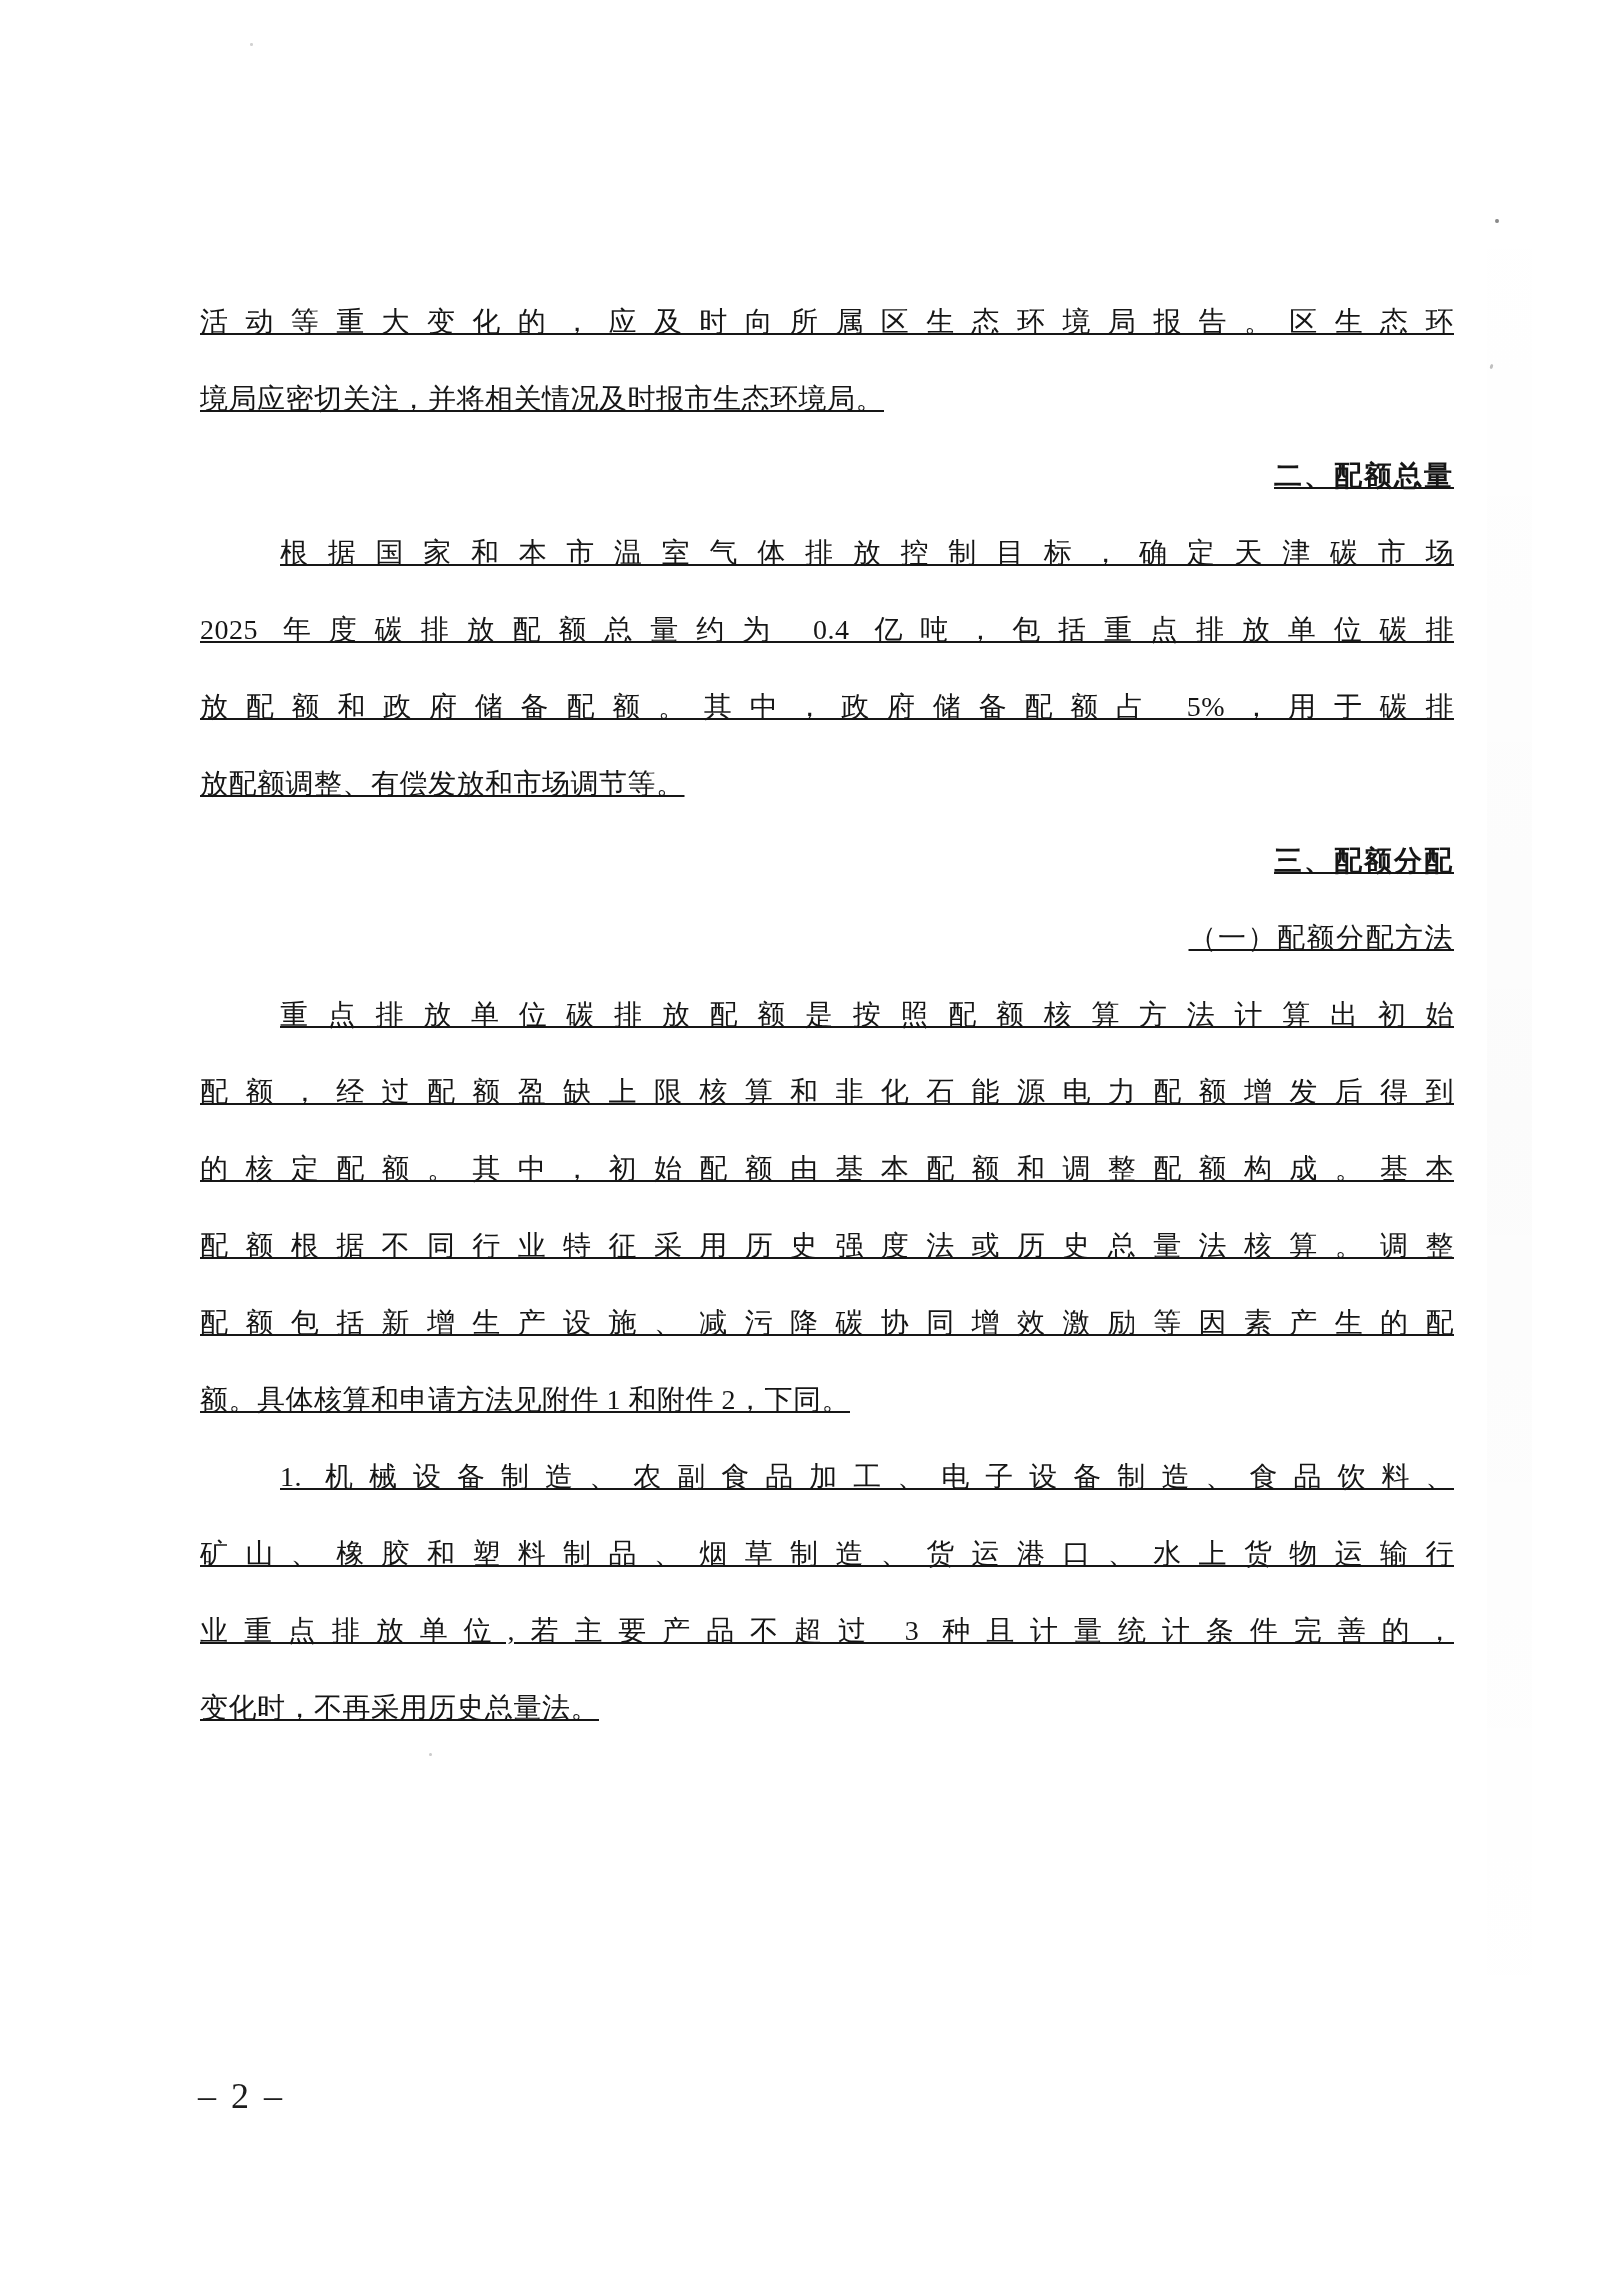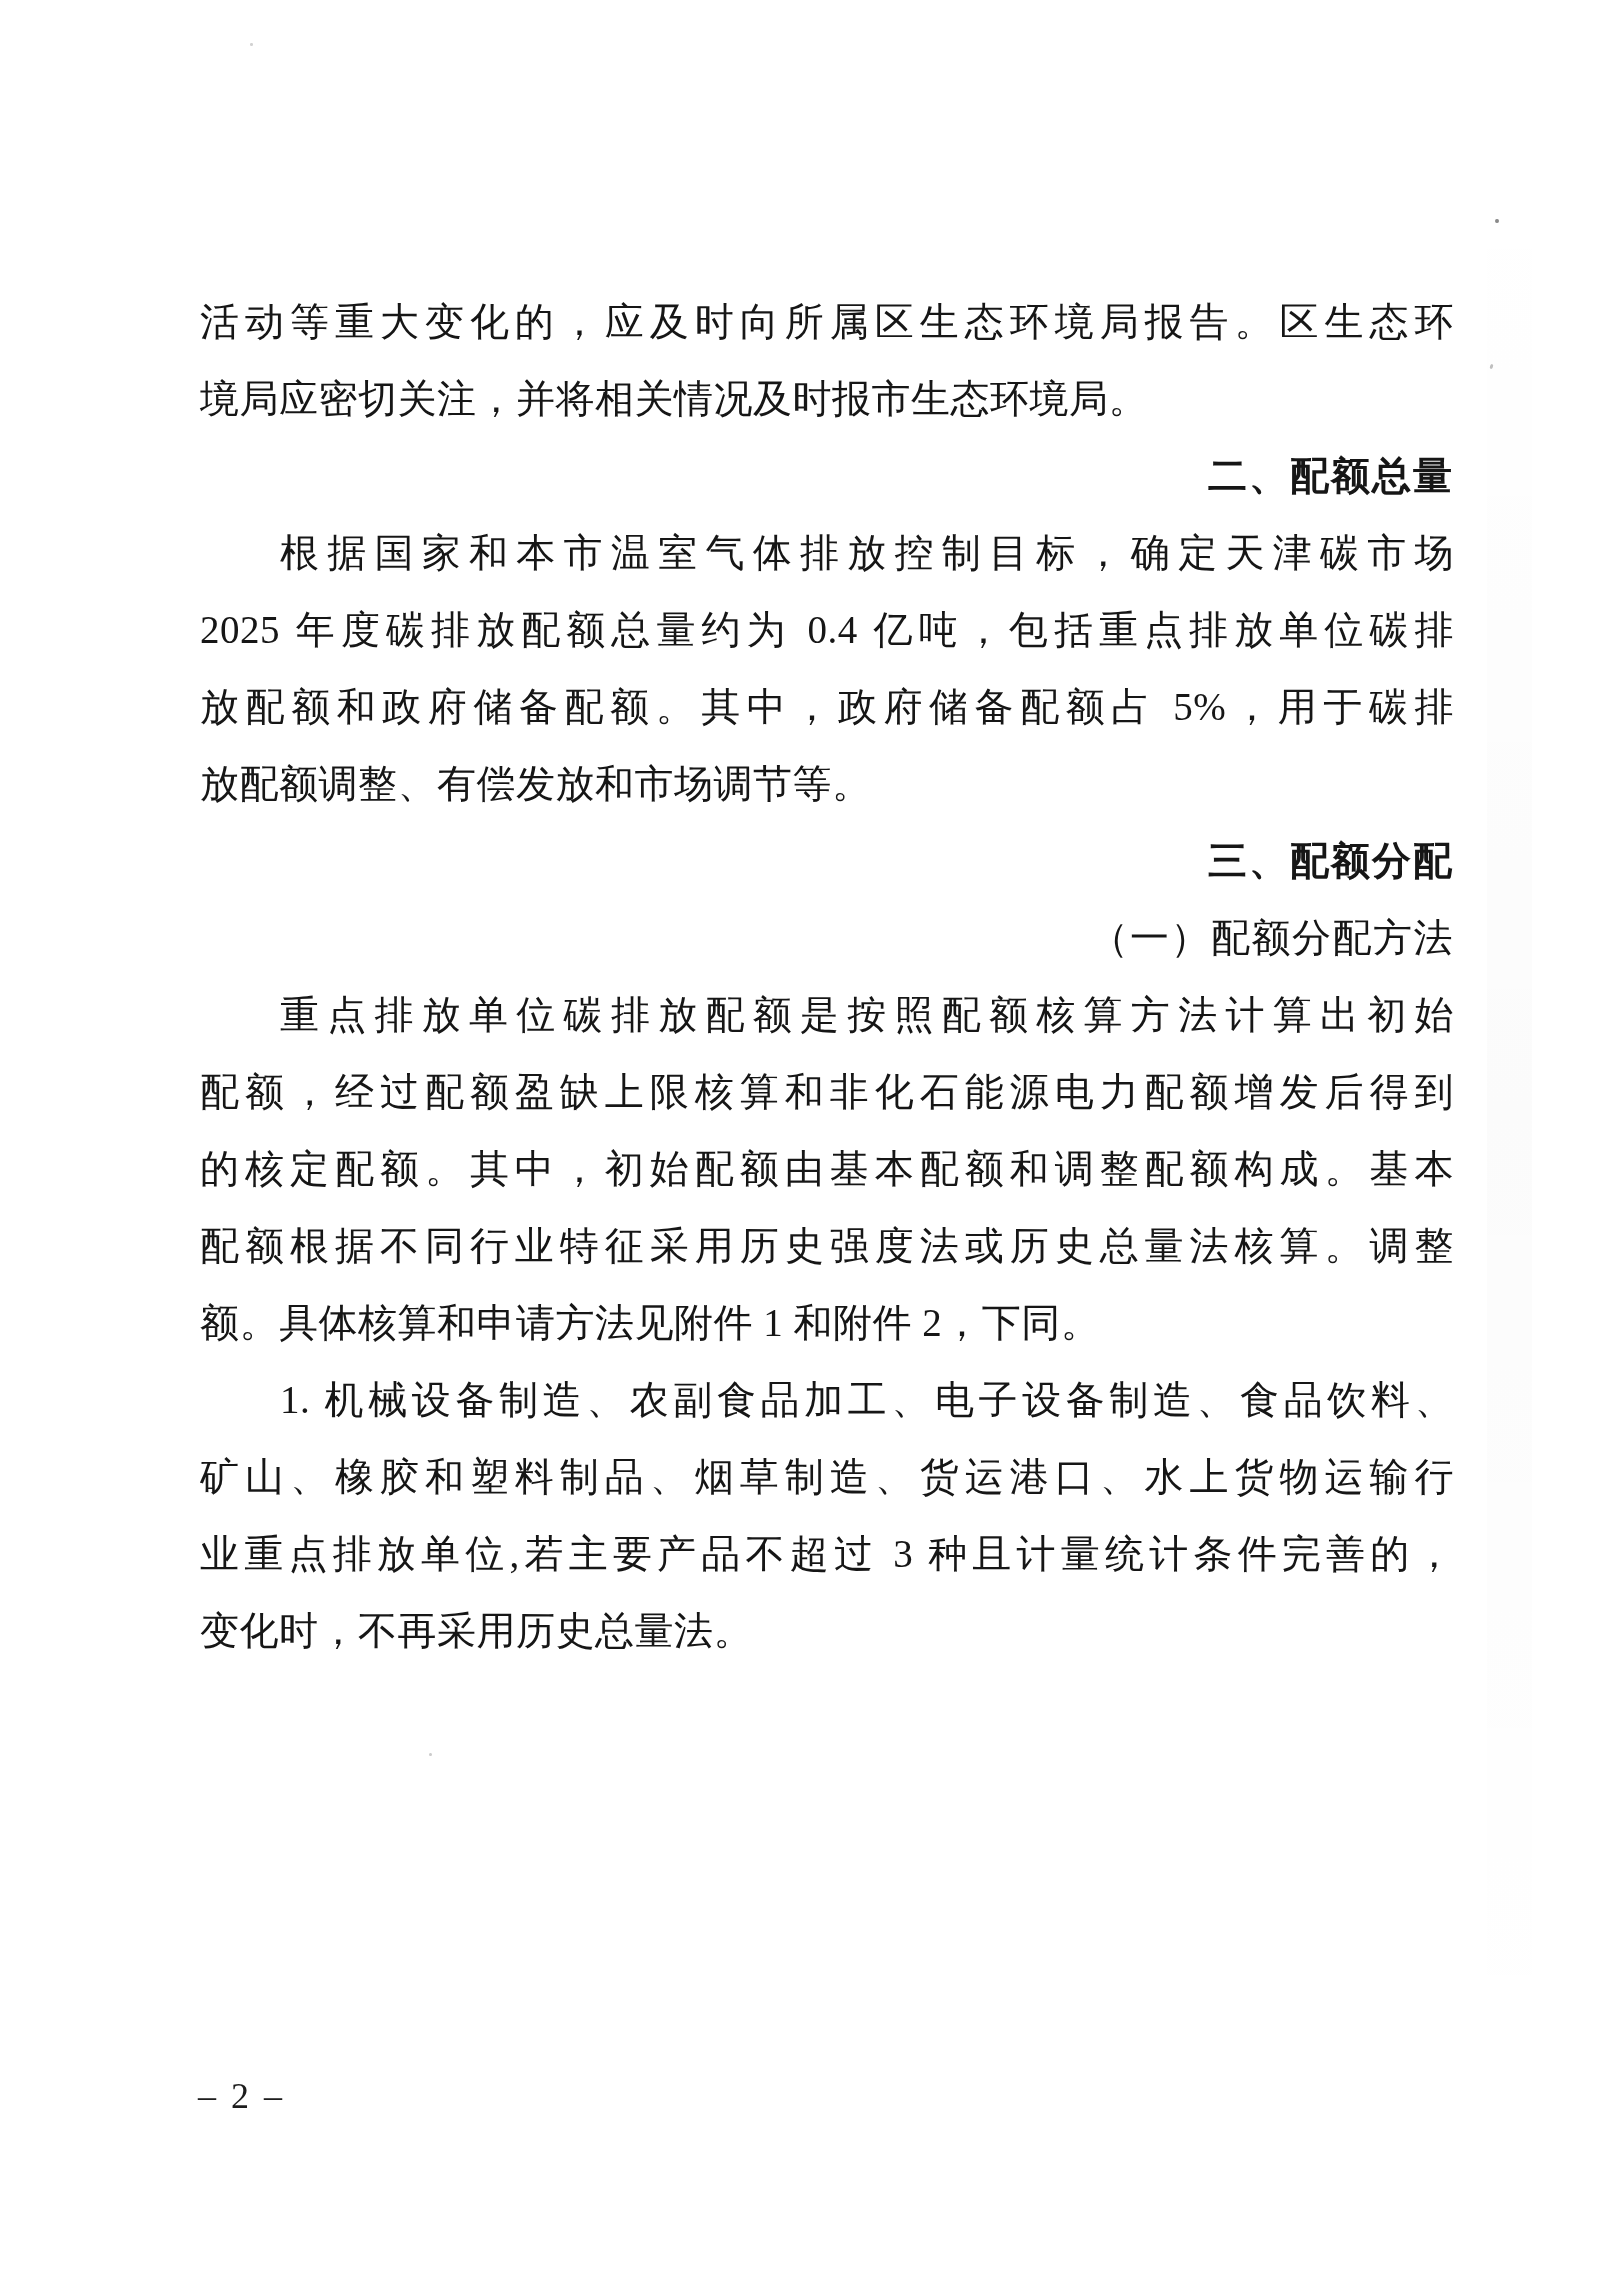--- a/index.html
+++ b/index.html
@@ -30,23 +30,24 @@
   }
   .content {
     position: absolute;
     left: 200px;
     top: 283px;
     width: 1254px;
   }
   .line {
     height: 77px;
     line-height: 77px;
-    font-size: 39px;
+    font-size: 28px;
     letter-spacing: 0.5px;
     white-space: normal;
+    text-decoration: underline;
   }
   
   .j {
     text-align: justify;
     text-align-last: justify;
     text-justify: inter-character;
   }
   
   .ind {
     text-indent: 80px;
@@ -95,20 +96,21 @@
     <div class="line ind j">根据国家和本市温室气体排放控制目标，确定天津碳市场</div>
     <div class="line j">2025 年度碳排放配额总量约为 0.4 亿吨，包括重点排放单位碳排</div>
     <div class="line j">放配额和政府储备配额。其中，政府储备配额占 5%，用于碳排</div>
     <div class="line">放配额调整、有偿发放和市场调节等。</div>
     <div class="line h ind">三、配额分配</div>
     <div class="line s ind">（一）配额分配方法</div>
     <div class="line ind j">重点排放单位碳排放配额是按照配额核算方法计算出初始</div>
     <div class="line j">配额，经过配额盈缺上限核算和非化石能源电力配额增发后得到</div>
     <div class="line j">的核定配额。其中，初始配额由基本配额和调整配额构成。基本</div>
     <div class="line j">配额根据不同行业特征采用历史强度法或历史总量法核算。调整</div>
+    <div class="line j">配额包括新增生产设施、减污降碳协同增效激励等因素产生的配</div>
     <div class="line">额。具体核算和申请方法见附件 1 和附件 2，下同。</div>
     <div class="line ind j">1. 机械设备制造、农副食品加工、电子设备制造、食品饮料、</div>
     <div class="line j">矿山、橡胶和塑料制品、烟草制造、货运港口、水上货物运输行</div>
     <div class="line j">业重点排放单位,若主要产品不超过 3 种且计量统计条件完善的，</div>
     <div class="line">变化时，不再采用历史总量法。</div>
   </main>
 
   <div class="footer">– 2 –</div>
 
   <span class="speck s1"></span>

